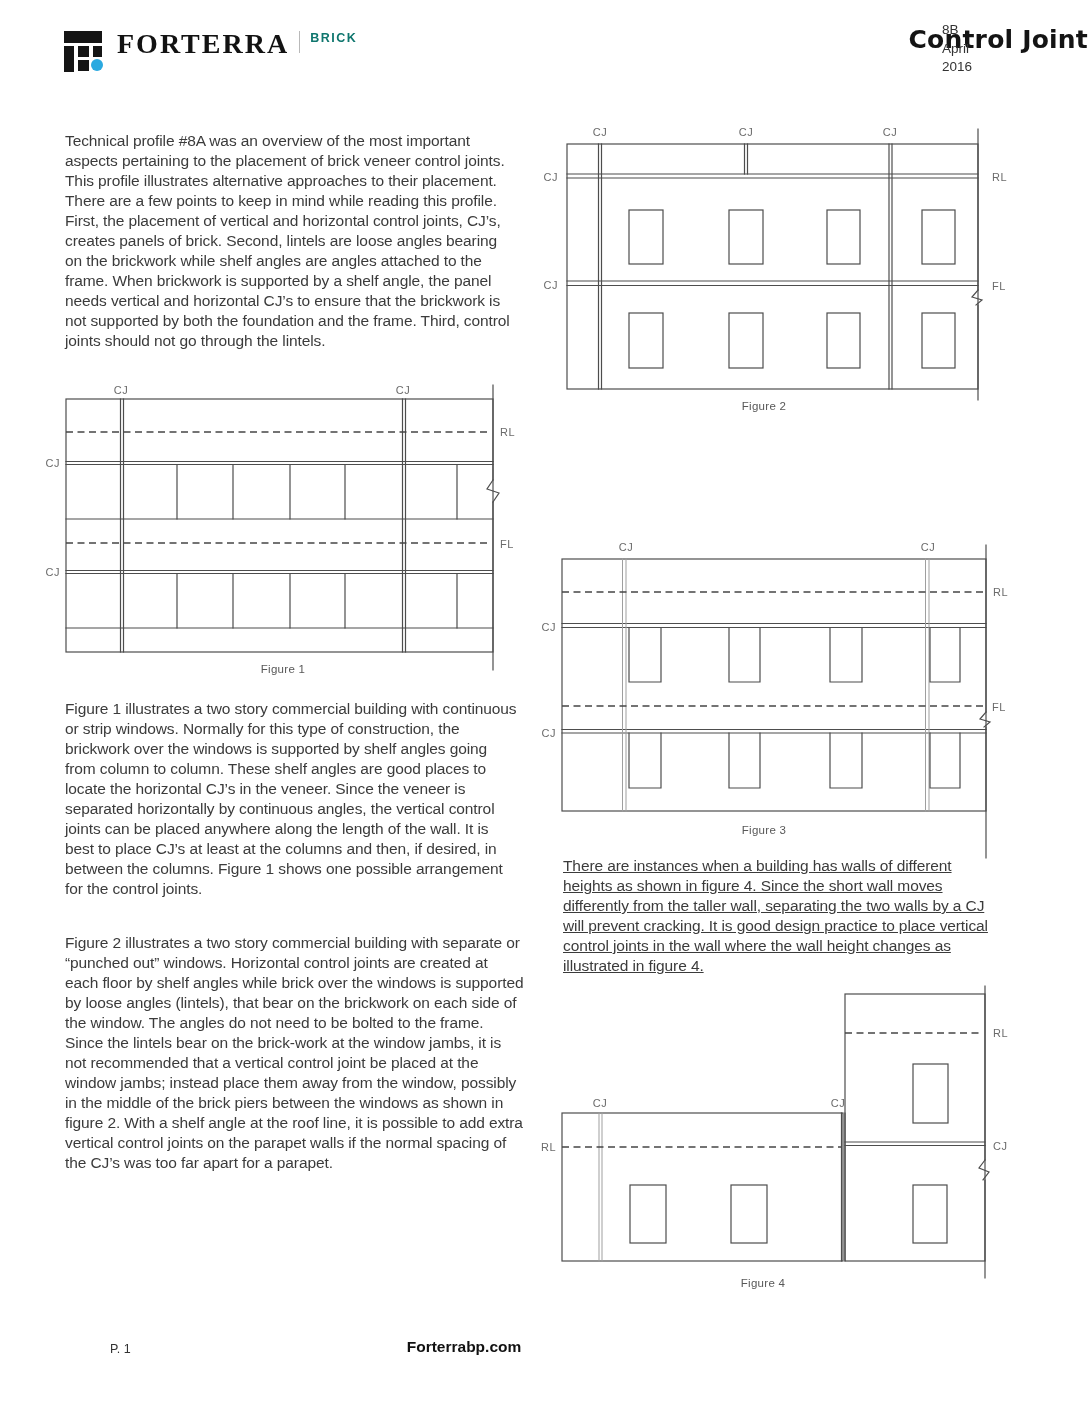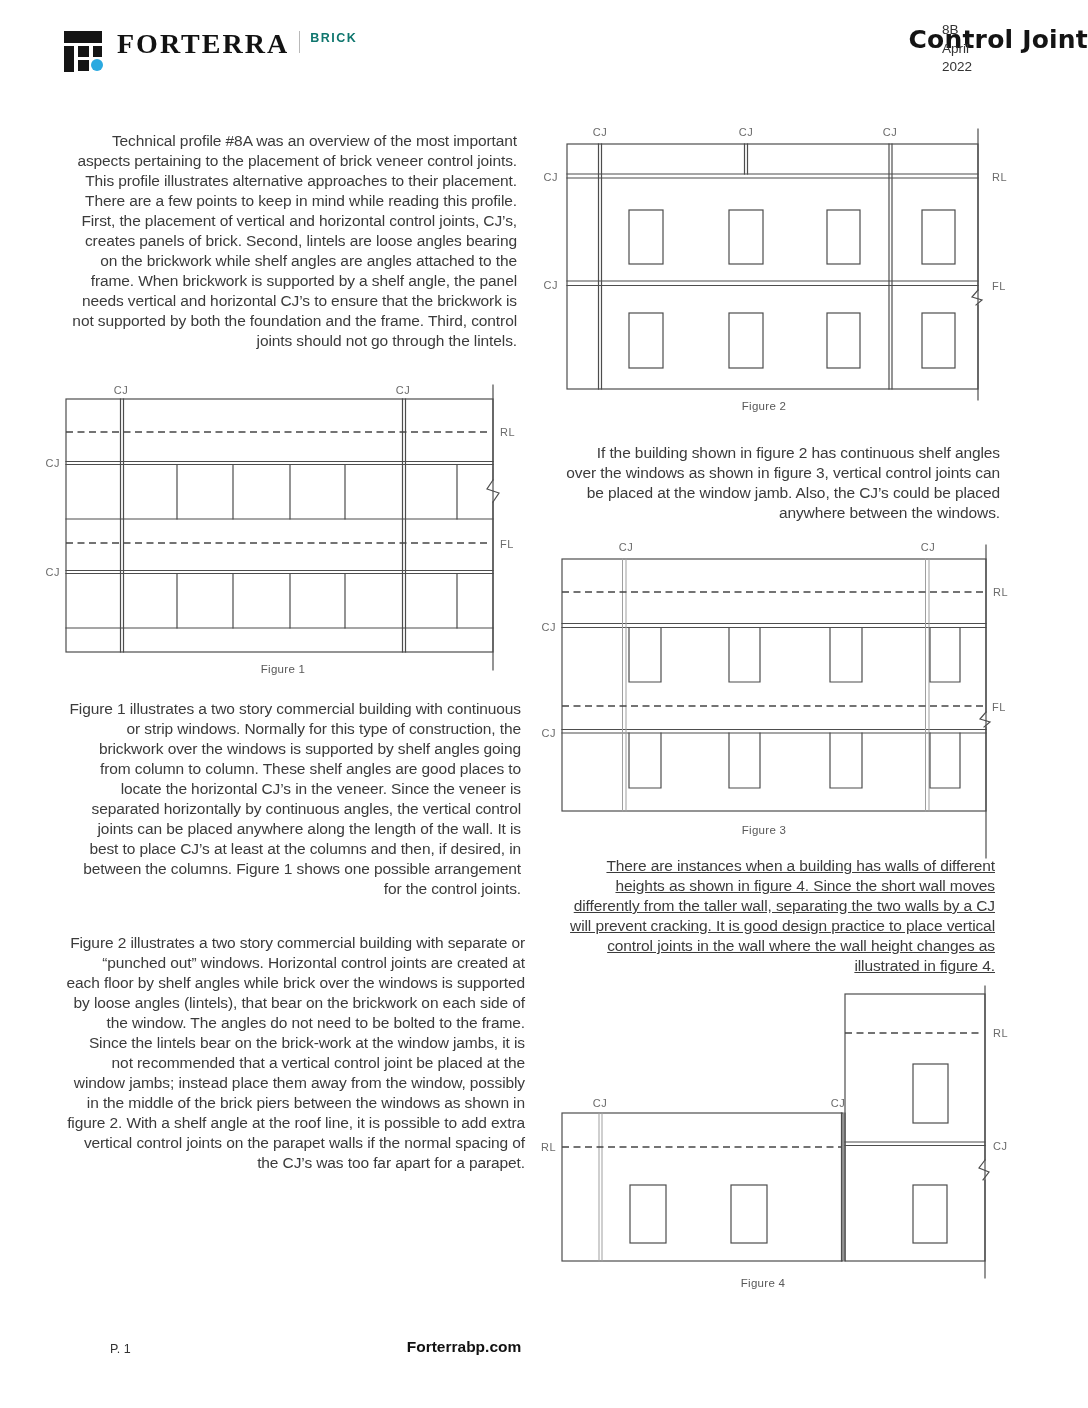--- a/index.html
+++ b/index.html
@@ -20,21 +20,21 @@
   .lm-sq2  { left:14px; top:29px; width:11px; height:11px; }
   .lm-dot  { position:absolute; left:27px; top:28px; width:12px; height:12px; border-radius:50%; background:#2AA9E0; }
   .brand-name { font-family:"Liberation Serif", serif; font-weight:bold; font-size:28px; line-height:26px; letter-spacing:2px; color:#121212; margin-left:15px; }
   .brand-divider { width:1px; height:22px; background:#b9b9b9; margin:0 10px 2px 10px; }
   .brand-sub { font-size:12.5px; font-weight:bold; letter-spacing:1.5px; color:#0f766e; margin-bottom:3px; }
   .doc-title { position:absolute; left:0; top:25px; width:1088px; text-align:right;
     font-family:"DejaVu Sans", sans-serif; font-weight:bold; font-size:25px; line-height:30px; color:#141414; letter-spacing:0.2px; }
   .doc-info { position:absolute; left:942px; top:21px; width:108px; text-align:left;
     font-size:13.5px; line-height:18.5px; color:#333; }
   
-  .para { position:absolute; font-size:15.5px; line-height:20px; color:#3b3b3b; letter-spacing:-0.1px;text-align:right; }
+  .para { position:absolute; font-size:15.5px; line-height:20px; color:#3b3b3b; letter-spacing:-0.1px; }
   .p1 { left:65px;  top:131px; width:452px; }
   .p2 { left:65px;  top:699px; width:456px; }
   .p3 { left:65px;  top:933px; width:460px; }
   .p4 { left:563px; top:443px; width:437px; }
   .p5 { left:563px; top:856px; width:432px;text-decoration:underline; }
   
   svg.fig { position:absolute; overflow:visible; }
   .f1 { left:30px;  top:378px;  }
   .f2 { left:528px; top:113px;  }
   .f3 { left:528px; top:533px;  }
@@ -68,27 +68,26 @@
     <span class="brand-sub">BRICK</span>
   </div>
 
   <div class="doc-title">
     <div>Control Joint</div>
   </div>
 
   <div class="doc-info">
     <div>8B</div>
     <div>April</div>
-    <div>2022</div>
+    <div>2016</div>
   </div>
 
   <div class="para p1">Technical profile #8A was an overview of the most important aspects pertaining to the placement of brick veneer control joints. This profile illustrates alternative approaches to their placement. There are a few points to keep in mind while reading this profile. First, the placement of vertical and horizontal control joints, CJ’s, creates panels of brick. Second, lintels are loose angles bearing on the brickwork while shelf angles are angles attached to the frame. When brickwork is supported by a shelf angle, the panel needs vertical and horizontal CJ’s to ensure that the brickwork is not supported by both the foundation and the frame. Third, control joints should not go through the lintels.</div>
   <div class="para p2">Figure 1 illustrates a two story commercial building with continuous or strip windows. Normally for this type of construction, the brickwork over the windows is supported by shelf angles going from column to column. These shelf angles are good places to locate the horizontal CJ’s in the veneer. Since the veneer is separated horizontally by continuous angles, the vertical control joints can be placed anywhere along the length of the wall. It is best to place CJ’s at least at the columns and then, if desired, in between the columns. Figure 1 shows one possible arrangement for the control joints.</div>
   <div class="para p3">Figure 2 illustrates a two story commercial building with separate or “punched out” windows. Horizontal control joints are created at each floor by shelf angles while brick over the windows is supported by loose angles (lintels), that bear on the brickwork on each side of the window.  The angles do not need to be bolted to the frame. Since the lintels bear on the brick-work at the window jambs, it is not recommended that a vertical control joint be placed at the window jambs; instead place them away from the window, possibly in the middle of the brick piers between the windows as shown in figure 2. With a shelf angle at the roof line, it is possible to add extra vertical control joints on the parapet walls if the normal spacing of the CJ’s was too far apart for a parapet.</div>
-  <div class="para p4">If the building shown in figure 2 has continuous shelf angles over the windows as shown in figure 3, vertical control joints can be placed at the window jamb. Also, the CJ’s could be placed anywhere between the windows.</div>
   <div class="para p5">There are instances when a building has walls of different heights as shown in figure 4. Since the short wall moves differently from the taller wall, separating the two walls by a CJ will prevent cracking. It is good design practice to place vertical control joints in the wall where the wall height changes as illustrated in figure 4.</div>
 
   <svg class="fig f1" width="500" height="302" viewBox="30 378 500 302">
     <g>
       <rect class="s" x="66" y="399" width="427" height="253"></rect>
       <line class="s" x1="66" y1="519" x2="493" y2="519"></line>
       <line class="s" x1="66" y1="628" x2="493" y2="628"></line>
     </g>
     <g>
       <line class="s" x1="66" y1="461.5" x2="493" y2="461.5"></line>

